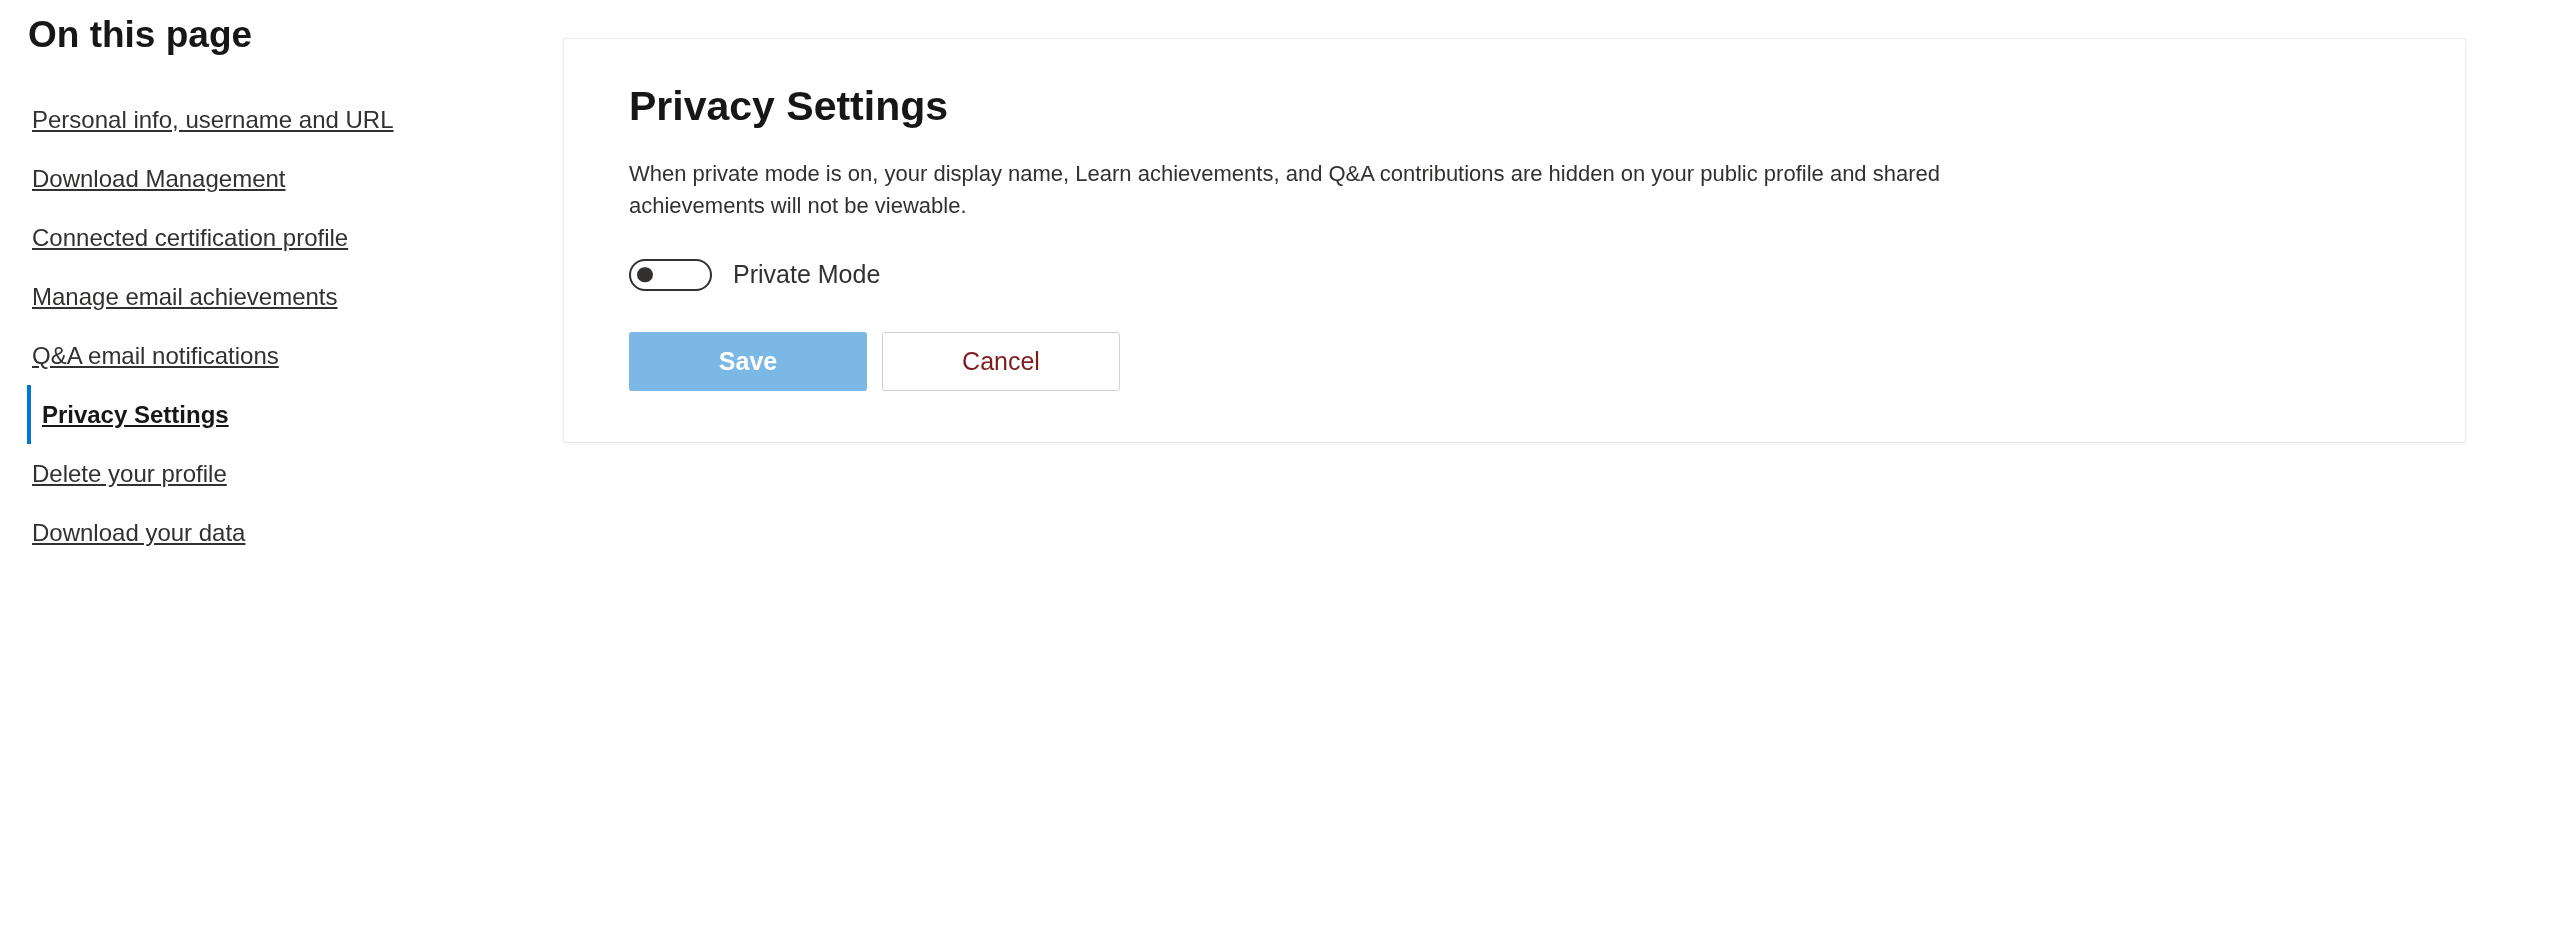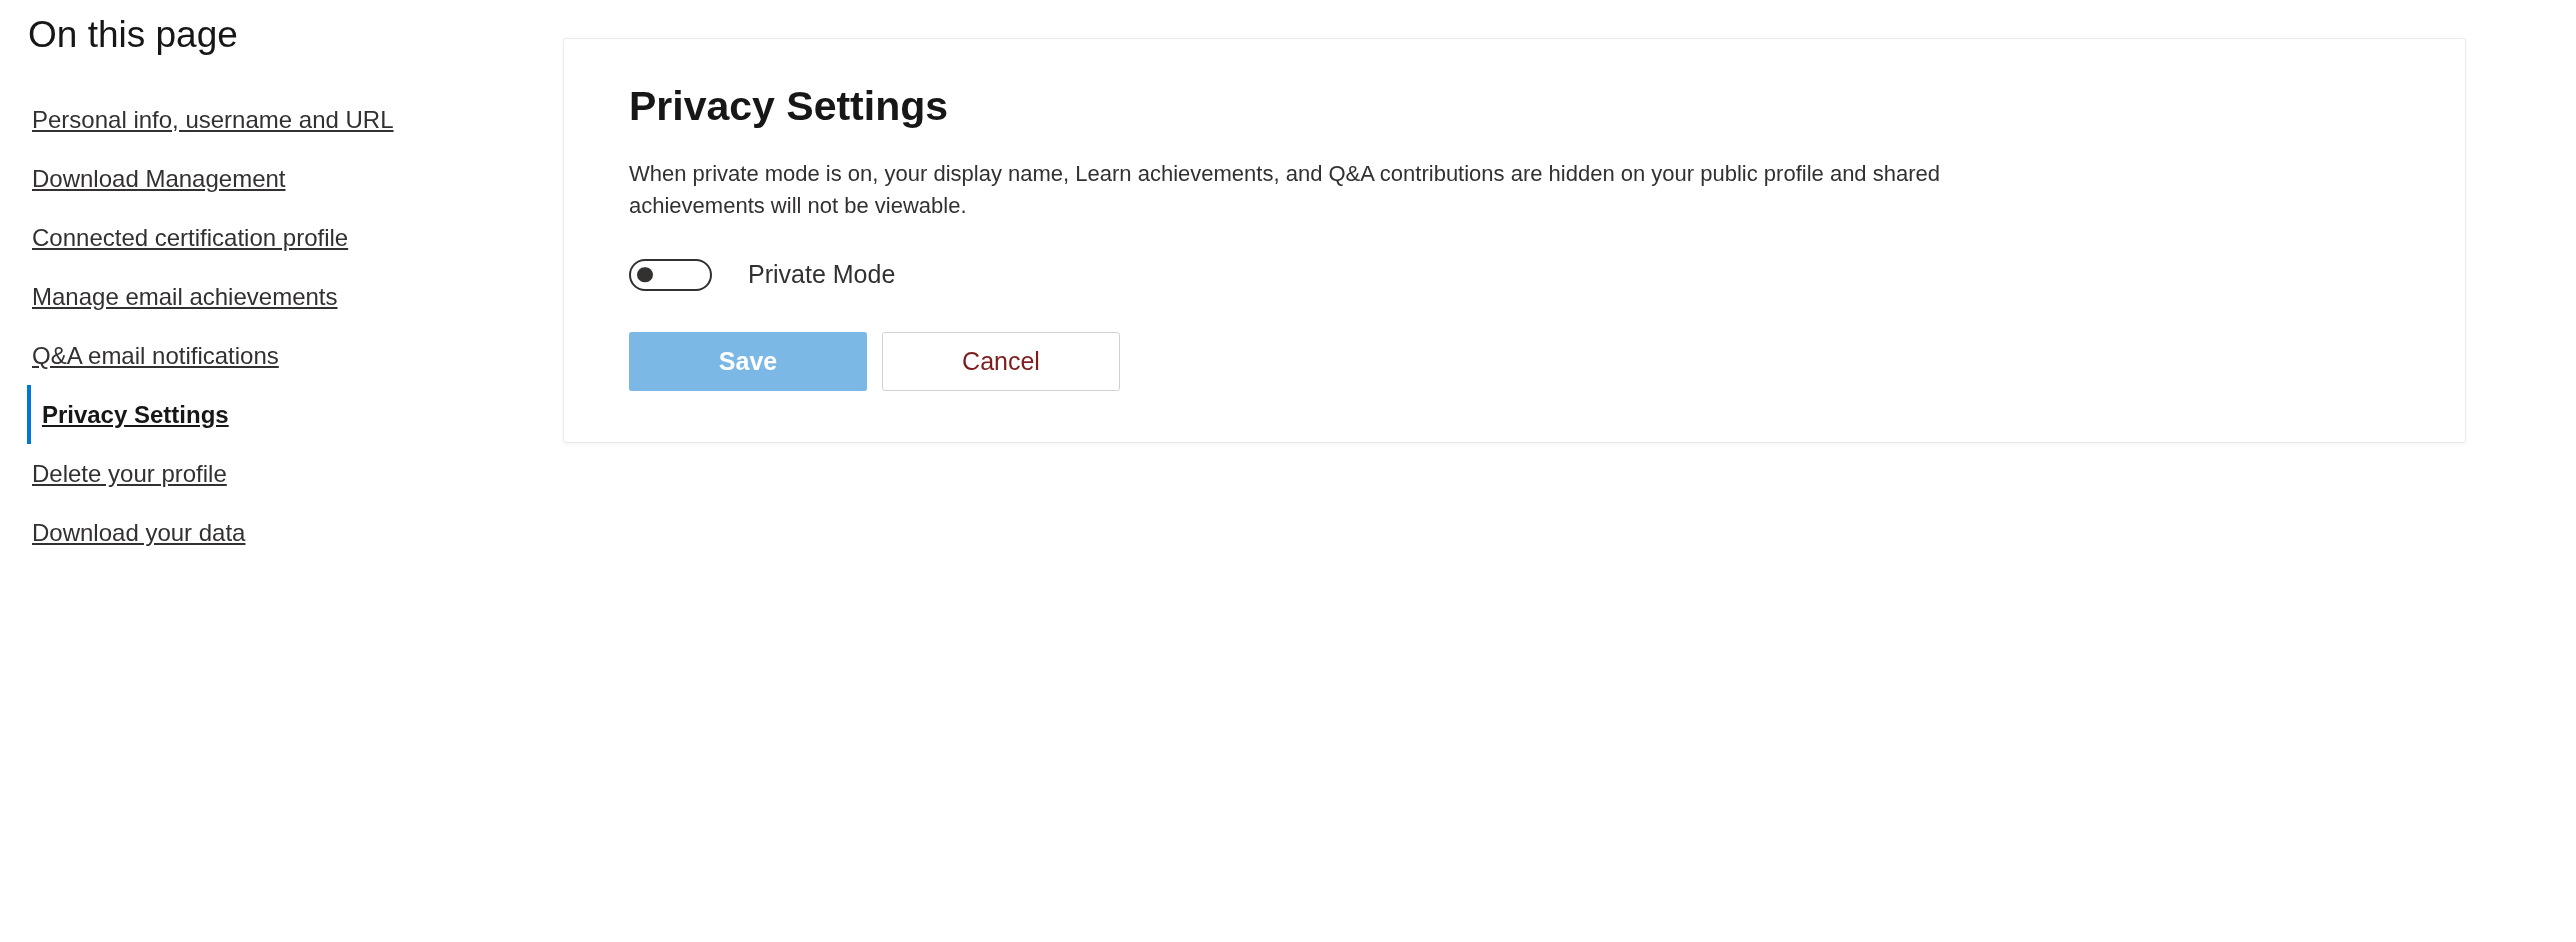--- a/index.html
+++ b/index.html
@@ -14,21 +14,21 @@
       display: flex;
       padding: 14px 28px;
       gap: 56px;
     }
     .sidebar {
       width: 479px;
       flex-shrink: 0;
     }
     .sidebar-title {
       font-size: 37px;
-      font-weight: 400;
+      font-weight: 700;
       color: #171717;
       margin-bottom: 34px;
     }
     .nav-list {
       list-style: none;
     }
     .nav-item {
       font-size: 24px;
       color: #323130;
       padding: 15.5px 0 15.5px 0;
@@ -64,21 +64,21 @@
     .description {
       font-size: 22px;
       color: #323130;
       line-height: 1.45;
       margin-bottom: 37px;
       max-width: 1445px;
     }
     .toggle-row {
       display: flex;
       align-items: center;
-      gap: 36px;
+      gap: 21px;
       margin-bottom: 41px;
     }
     .toggle {
       position: relative;
       width: 83px;
       height: 32px;
       border: 2.1px solid #323130;
       border-radius: 70px;
       background: #ffffff;
       cursor: pointer;

